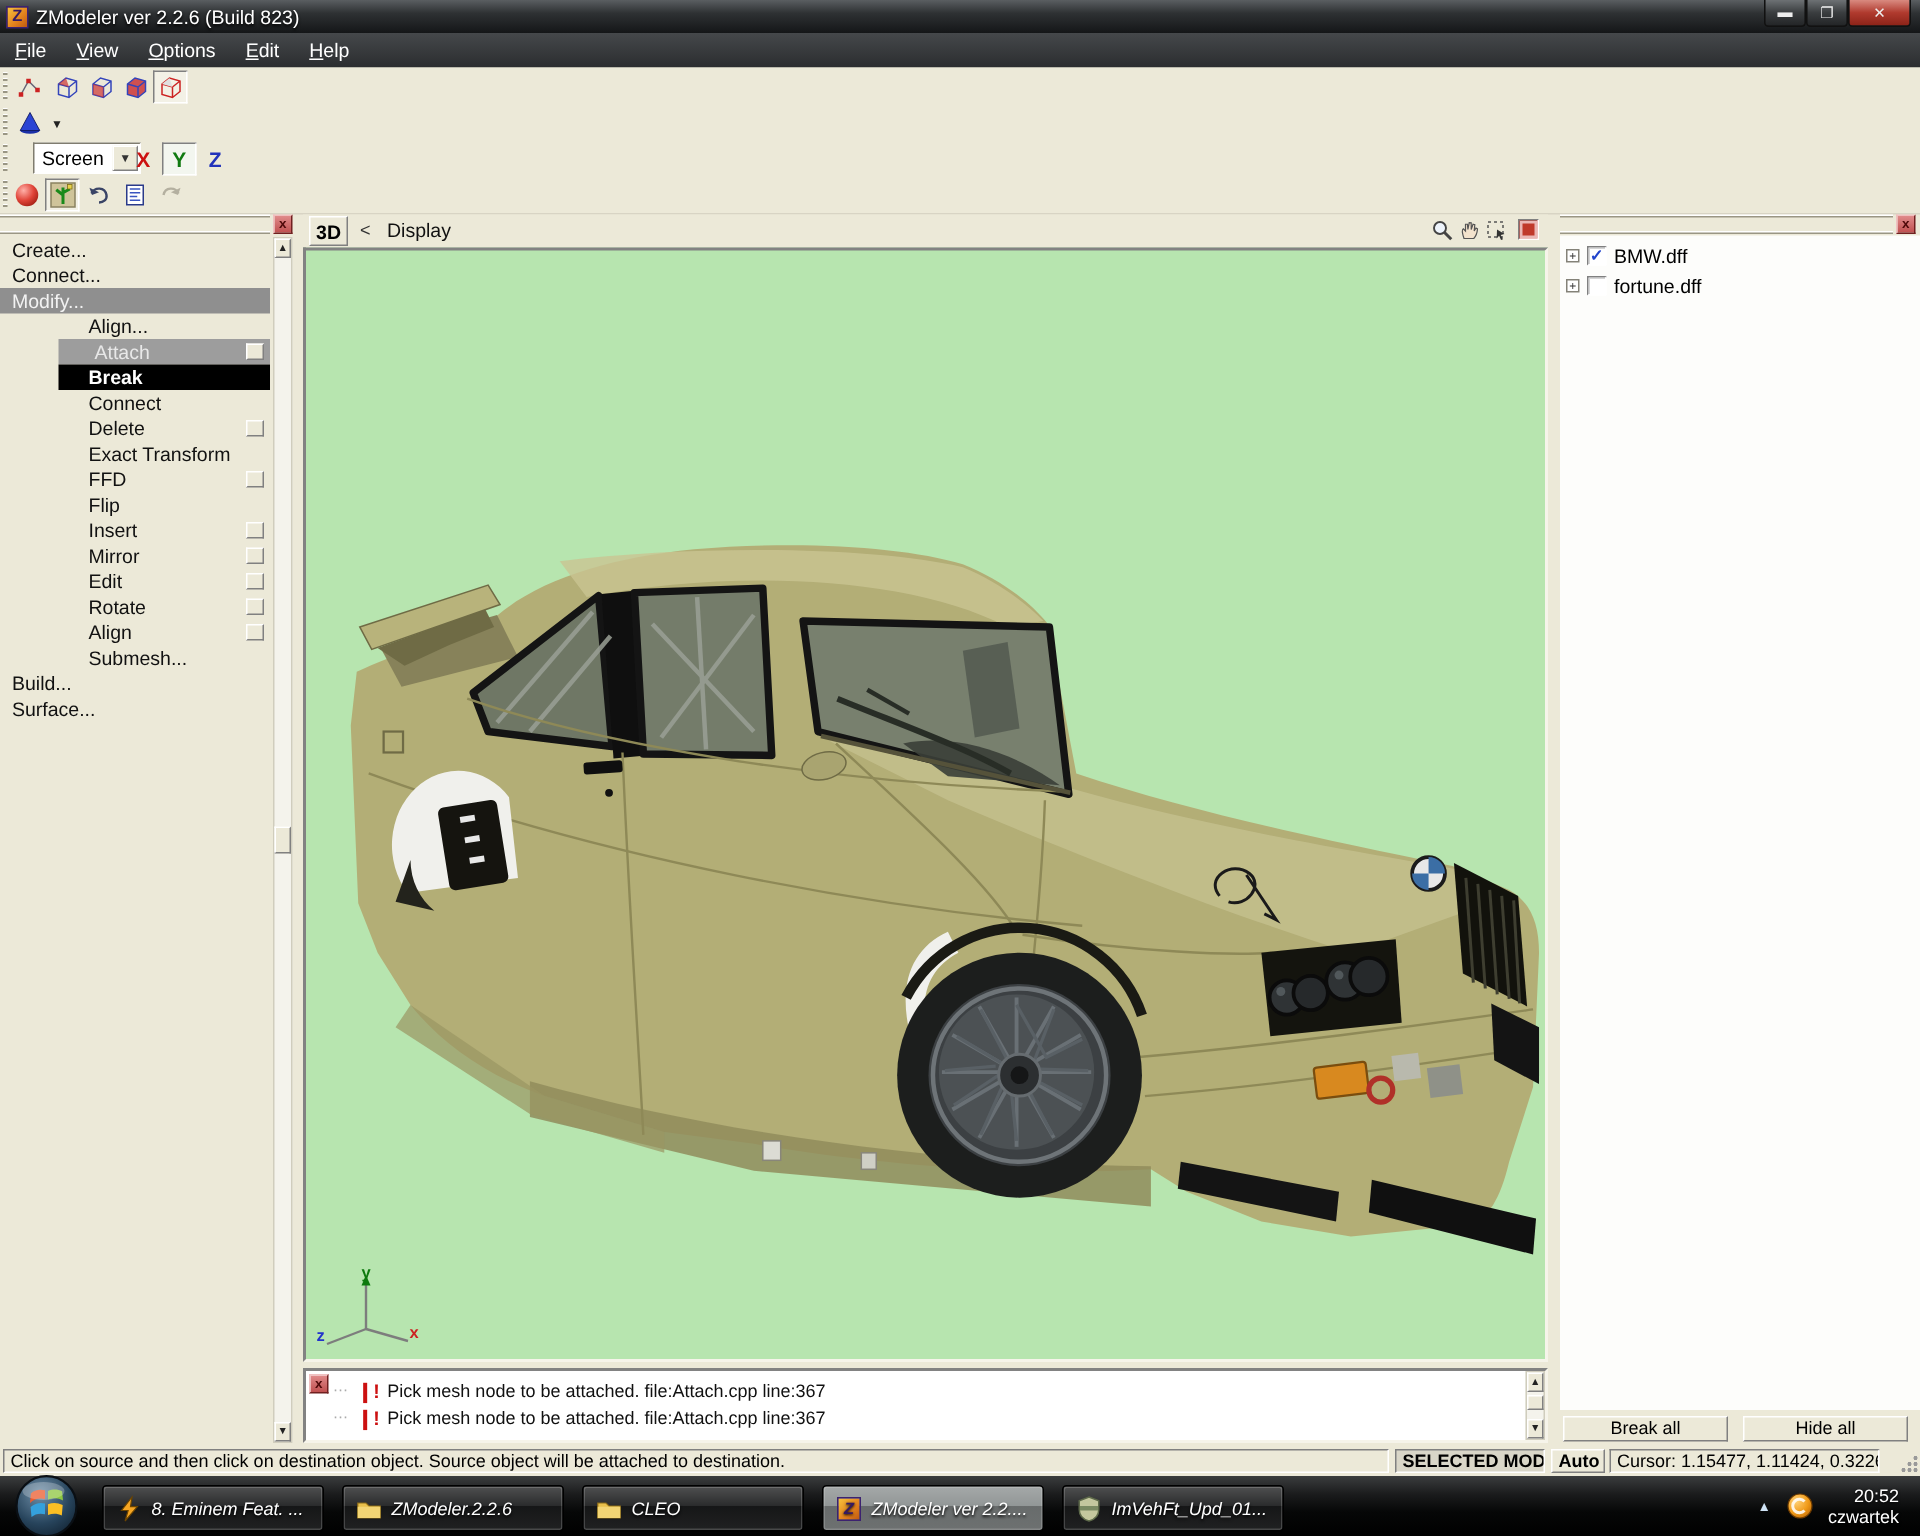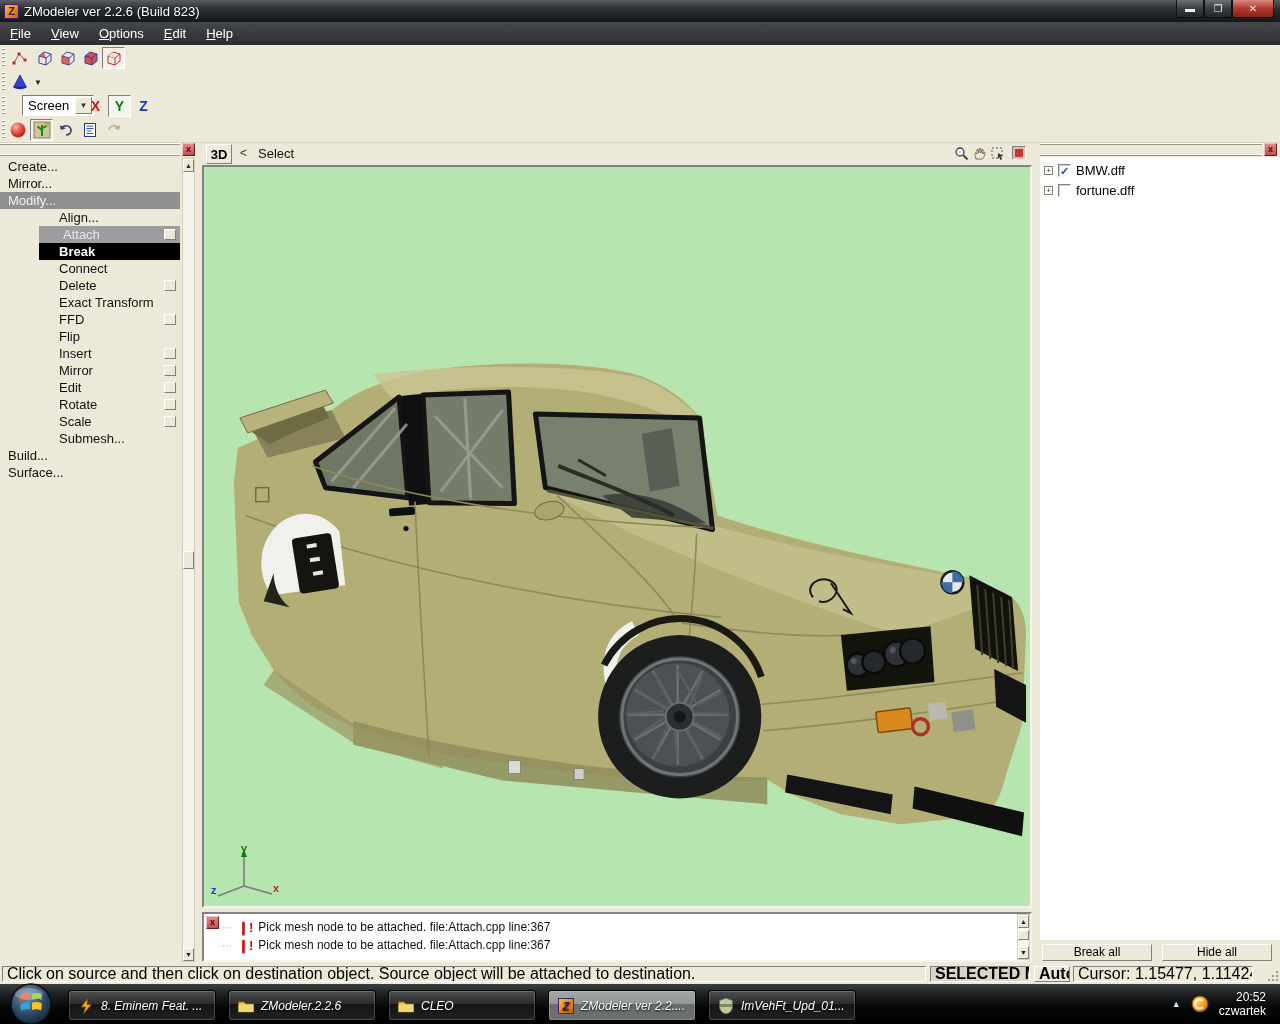--- a/index.html
+++ b/index.html
@@ -97,21 +97,21 @@
   .expand { width:9px; height:9px; border:1px solid #848278; background:#fff;
     font-size:8px; line-height:7px; text-align:center; color:#333; }
   .chk { width:13px; height:13px; background:#fff; border:1px solid;
     border-color:#808080 #fff #fff #808080; box-shadow:inset 1px 1px 0 #d5d5d5;
     color:#2244cc; font-size:11px; font-weight:bold; line-height:12px; text-align:center; }
   .panel-btn { position:absolute; top:944px; width:110px; height:17px; background:#ece9d8;
     border:1px solid; border-color:#fff #808080 #808080 #fff;
     font-size:12px; text-align:center; line-height:15px; }
 
   
-  .statusbar { left:0; top:964px; width:1280px; height:20px; background:#ece9d8; font-size:16px; }
+  .statusbar { left:0; top:964px; width:1280px; height:20px; background:#ece9d8; font-size:12px; }
   .sb-field { position:absolute; top:2px; height:16px; border:1px solid;
     border-color:#808080 #fff #fff #808080; background:#ece9d8;
     line-height:14px; padding:0 4px; white-space:nowrap; overflow:hidden; }
   .sb-mode { font-weight:bold; background:#d9d6c8; }
   .sb-auto { font-weight:bold; border-color:#fff #808080 #808080 #fff; }
   .sb-grip { position:absolute; right:1px; top:5px; width:13px; height:13px;
     background:
       radial-gradient(circle at 11px 3px,#999 1.2px,transparent 1.5px),
       radial-gradient(circle at 11px 7px,#999 1.2px,transparent 1.5px),
       radial-gradient(circle at 7px 7px,#999 1.2px,transparent 1.5px),
@@ -262,50 +262,50 @@
   </div>
 </div>
 
 <div class="abs" style="left:0; top:143px; width:180px; height:14px;">
   <div class="panel-grip"></div>
 </div>
 <div class="abs closeX" style="left:182px; top:143px;">x</div>
 
 <div class="abs cmd-list">
   <div class="cmd-row"><span>Create...</span></div>
-  <div class="cmd-row"><span>Mirror...</span></div>
+  <div class="cmd-row"><span>Connect...</span></div>
   <div class="cmd-row sel-gray"><span>Modify...</span></div>
   <div class="cmd-row ind"><span>Align...</span></div>
   <div class="cmd-row ind sel-gray2"><span>Attach</span><span class="mini-btn"></span></div>
   <div class="cmd-row ind sel-black"><span>Break</span></div>
   <div class="cmd-row ind"><span>Connect</span></div>
   <div class="cmd-row ind"><span>Delete</span><span class="mini-btn"></span></div>
   <div class="cmd-row ind"><span>Exact Transform</span></div>
   <div class="cmd-row ind"><span>FFD</span><span class="mini-btn"></span></div>
   <div class="cmd-row ind"><span>Flip</span></div>
   <div class="cmd-row ind"><span>Insert</span><span class="mini-btn"></span></div>
   <div class="cmd-row ind"><span>Mirror</span><span class="mini-btn"></span></div>
   <div class="cmd-row ind"><span>Edit</span><span class="mini-btn"></span></div>
   <div class="cmd-row ind"><span>Rotate</span><span class="mini-btn"></span></div>
-  <div class="cmd-row ind"><span>Scale</span><span class="mini-btn"></span></div>
+  <div class="cmd-row ind"><span>Align</span><span class="mini-btn"></span></div>
   <div class="cmd-row ind"><span>Submesh...</span></div>
   <div class="cmd-row"><span>Build...</span></div>
   <div class="cmd-row"><span>Surface...</span></div>
 </div>
 
 <div class="abs vscroll" style="left:182px; top:158px; width:13px; height:804px;">
   <div class="sc-arrow" style="top:0;">▲</div>
   <div class="sc-thumb" style="top:392px; height:18px;"></div>
   <div class="sc-arrow" style="bottom:0;">▼</div>
 </div>
 
 <div class="abs vp-header">
   <div class="vp3d">3D</div>
   <div class="vp-back">&lt;</div>
-  <div class="vp-name">Select</div>
+  <div class="vp-name">Display</div>
   <div class="vp-tool" style="right:62px;">
     <svg width="15" height="15" viewBox="0 0 15 15">
       <circle cx="6" cy="6" r="4" fill="#eef4fb" stroke="#444" stroke-width="1.3"></circle>
       <line x1="9" y1="9" x2="13.5" y2="13.5" stroke="#444" stroke-width="2"></line>
     </svg>
   </div>
   <div class="vp-tool" style="right:44px;">
     <svg width="15" height="15" viewBox="0 0 15 15">
       <path d="M4,13 C3,10 2.5,7 3.5,6.5 L5,8 L5,3.5 L6.3,3.5 L6.6,7 L7.5,2.5 L8.8,2.6 L8.8,7 L10,3.5 L11.2,3.8 L10.8,8 L12,6 L13,6.6 C12.8,9 12,11.5 10.5,13 Z" fill="#f3e3cd" stroke="#555" stroke-width=".8"></path>
     </svg>

